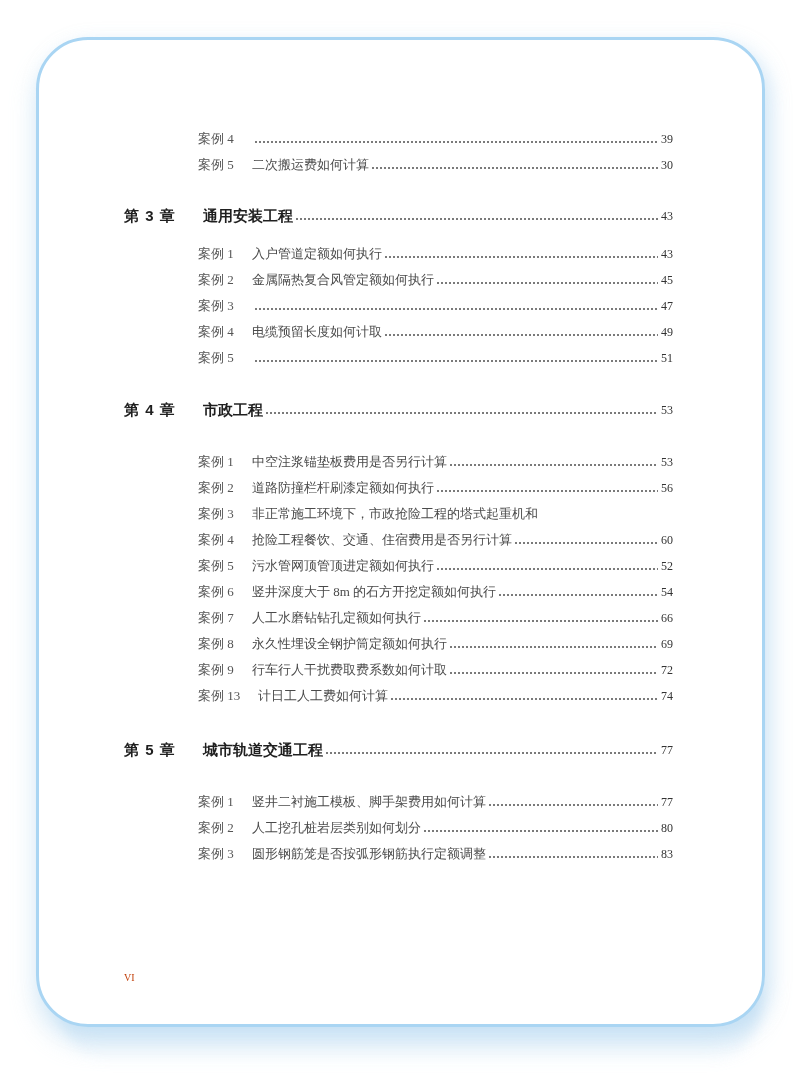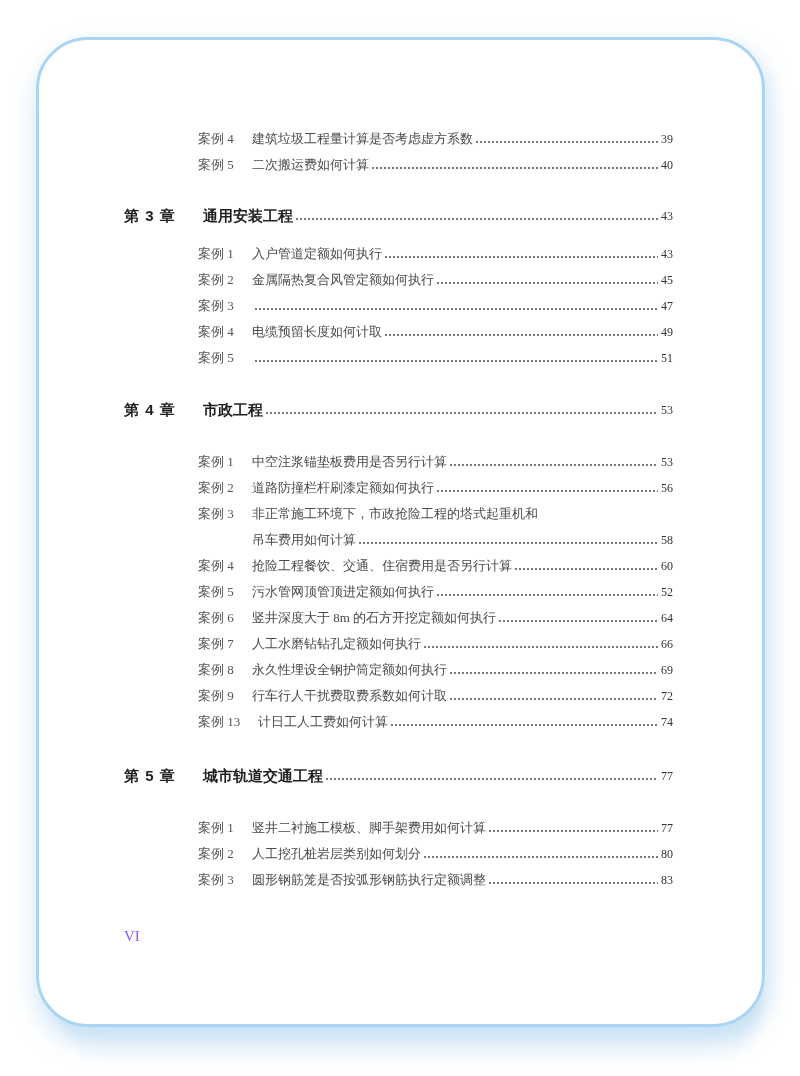--- a/index.html
+++ b/index.html
@@ -39,42 +39,41 @@
     margin-left:124px; width:549px; color:#1f1f1f;
     font-family:"Liberation Sans", "DejaVu Sans", sans-serif; font-size:15px; font-weight:bold;
   }
   .chapter .ch-label { width:79px; flex:0 0 auto; white-space:nowrap; letter-spacing:1px; }
   .chapter .ch-title { flex:0 0 auto; white-space:nowrap; }
   .chapter .page { font-family:"Liberation Serif","DejaVu Serif",serif; font-weight:normal; font-size:12px; color:#333; }
   .ch3 { margin-top:25px; margin-bottom:12px; }
   .ch4 { margin-top:26px; margin-bottom:26px; }
   .ch5 { margin-top:28px; margin-bottom:26px; }
   .folio {
-    position:absolute; left:124px; top:927px; font-size:15px; color:#8b5cf6; line-height:18px;
+    position:absolute; left:124px; top:969px; font-size:10px; color:#c2410c; line-height:18px;
   }
 </style>
 </head>
 <body>
 
 <div class="glow-bottom"></div>
 <div class="frame"></div>
 
 <div class="toc">
 
   <div class="row entry">
     <span class="label">案例 4</span>
-    <span class="title">建筑垃圾工程量计算是否考虑虚方系数</span>
     <span class="leader"></span>
     <span class="page">39</span>
   </div>
   <div class="row entry">
     <span class="label">案例 5</span>
     <span class="title">二次搬运费如何计算</span>
     <span class="leader"></span>
-    <span class="page">40</span>
+    <span class="page">30</span>
   </div>
 
   <div class="row chapter ch3">
     <span class="ch-label">第 3 章</span>
     <span class="ch-title">通用安装工程</span>
     <span class="leader"></span>
     <span class="page">43</span>
   </div>
   <div class="row entry">
     <span class="label">案例 1</span>
@@ -120,42 +119,37 @@
   <div class="row entry">
     <span class="label">案例 2</span>
     <span class="title">道路防撞栏杆刷漆定额如何执行</span>
     <span class="leader"></span>
     <span class="page">56</span>
   </div>
   <div class="row entry">
     <span class="label">案例 3</span>
     <span class="title">非正常施工环境下，市政抢险工程的塔式起重机和</span>
   </div>
-  <div class="row entry cont">
-    <span class="title">吊车费用如何计算</span>
-    <span class="leader"></span>
-    <span class="page">58</span>
-  </div>
   <div class="row entry">
     <span class="label">案例 4</span>
     <span class="title">抢险工程餐饮、交通、住宿费用是否另行计算</span>
     <span class="leader"></span>
     <span class="page">60</span>
   </div>
   <div class="row entry">
     <span class="label">案例 5</span>
     <span class="title">污水管网顶管顶进定额如何执行</span>
     <span class="leader"></span>
     <span class="page">52</span>
   </div>
   <div class="row entry">
     <span class="label">案例 6</span>
     <span class="title">竖井深度大于 8m 的石方开挖定额如何执行</span>
     <span class="leader"></span>
-    <span class="page">64</span>
+    <span class="page">54</span>
   </div>
   <div class="row entry">
     <span class="label">案例 7</span>
     <span class="title">人工水磨钻钻孔定额如何执行</span>
     <span class="leader"></span>
     <span class="page">66</span>
   </div>
   <div class="row entry">
     <span class="label">案例 8</span>
     <span class="title">永久性埋设全钢护筒定额如何执行</span>

